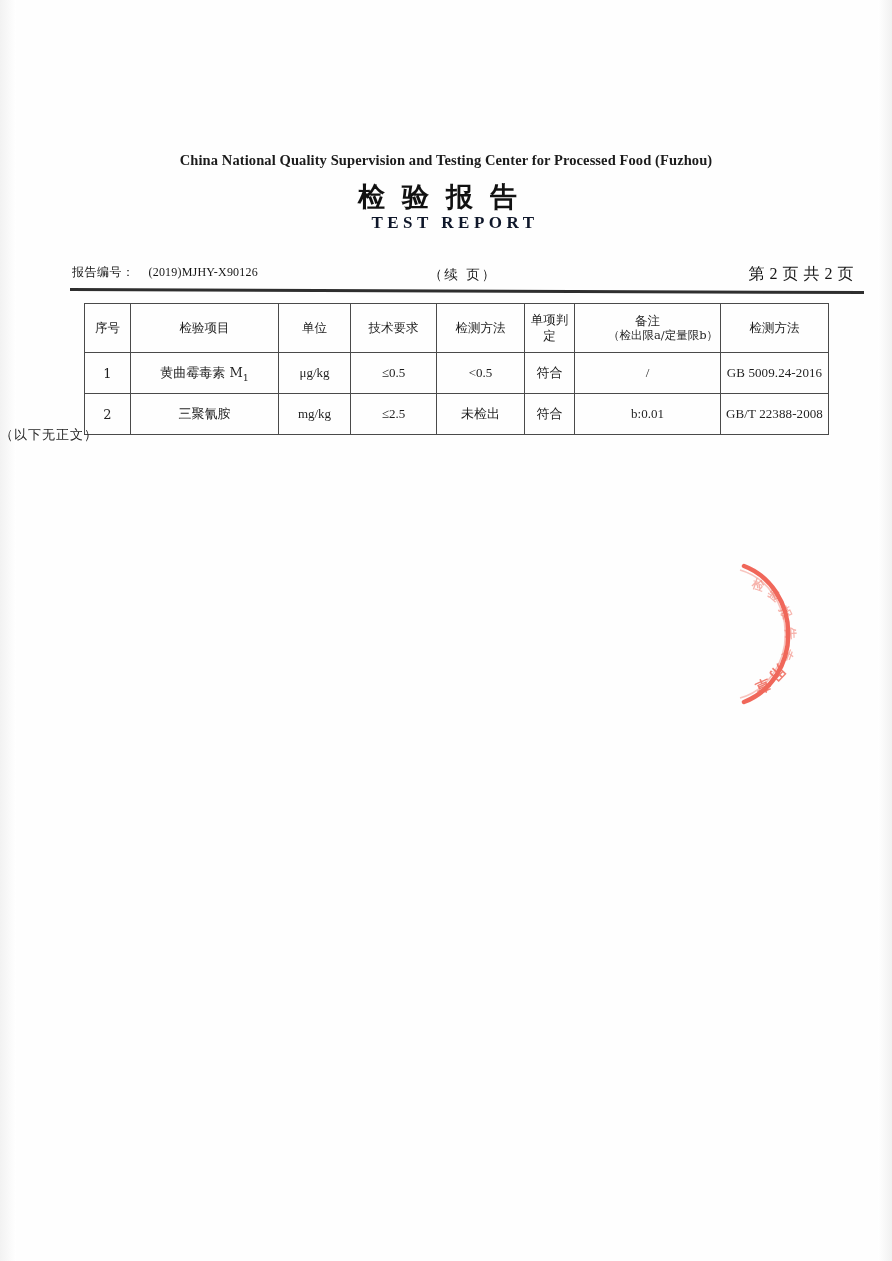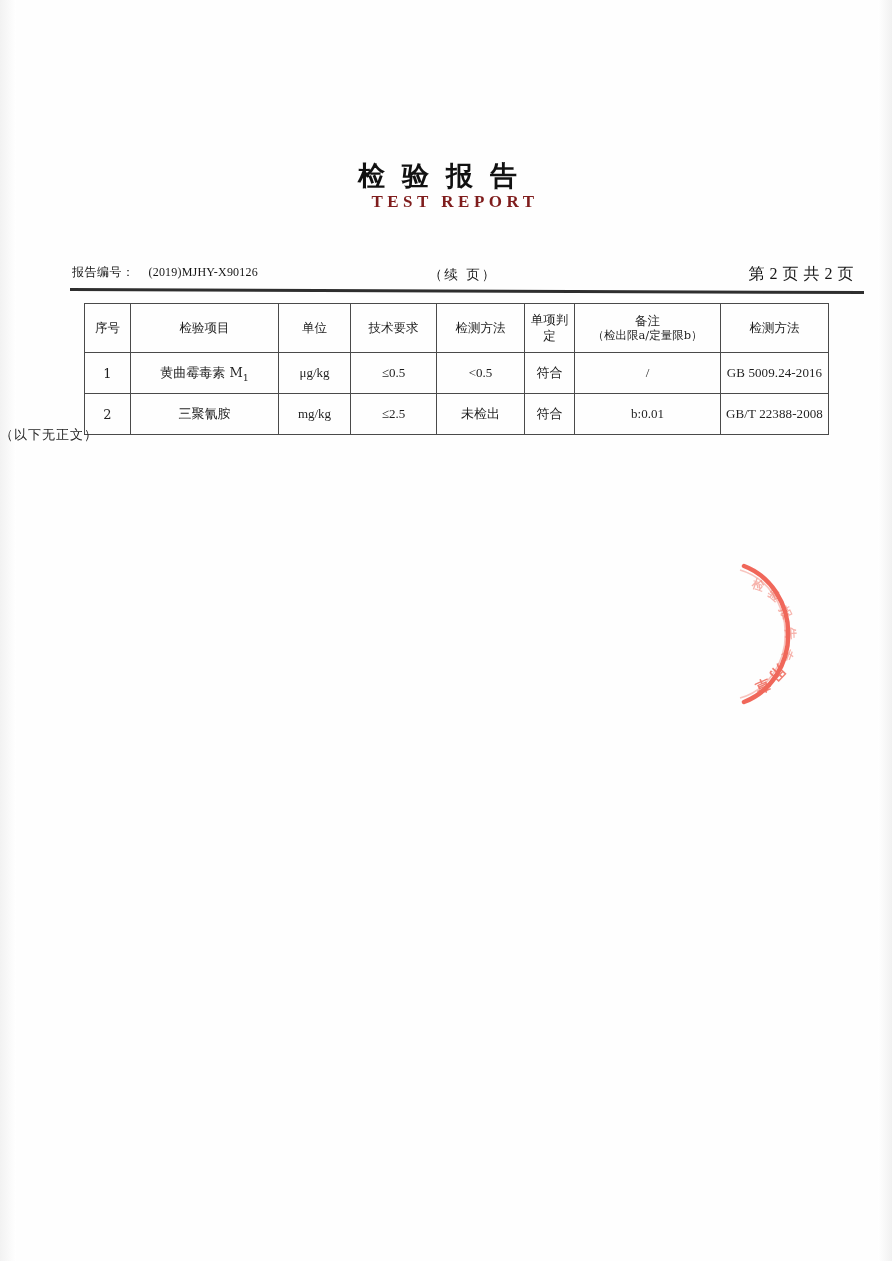--- a/index.html
+++ b/index.html
@@ -66,21 +66,21 @@
     margin-top: 10px;
     color: #111;
     font-family: "DejaVu Serif", "Liberation Serif", serif;
   }
   .report-title-en {
     font-size: 17px;
     font-weight: 700;
     letter-spacing: 4.5px;
     margin-top: -2px;
     padding-left: 18px;
-    color: #7f1d1d;
+    color: #0f172a;
     font-family: "Liberation Serif", "DejaVu Serif", serif;
   }
 
   
   .meta-row {
     position: absolute;
     left: 72px;
     right: 38px;
     top: 264px;
     height: 22px;
@@ -161,20 +161,21 @@
     line-height: 1.25;
   }
   table.results-table td {
     font-size: 13px;
     height: 36px;
   }
   .th-sub {
     display: block;
     font-size: 11.5px;
     line-height: 1.3;
+    text-align: right;
   }
   .col-no      { width: 46px; }
   .col-item    { width: 148px; }
   .col-unit    { width: 72px; }
   .col-req     { width: 86px; }
   .col-result  { width: 88px; }
   .col-verdict { width: 50px; }
   .col-remark  { width: 146px; }
   .col-method  { width: 108px; }
 
@@ -240,20 +241,21 @@
   }
 </style>
 </head>
 <body>
 
 <div class="scan-page">
   <div class="scan-edge-left"></div>
   <div class="scan-edge-right"></div>
 
   <div class="doc-header">
+    <div class="org-name-en">China National Quality Supervision and Testing Center for Processed Food (Fuzhou)</div>
     <div class="report-title-cn">检验报告</div>
     <div class="report-title-en">TEST REPORT</div>
   </div>
 
   <div class="meta-row">
     <div class="meta-report-no">
       <span class="label-cn">报告编号：</span><span class="value-no">(2019)MJHY-X90126</span>
     </div>
     <div class="meta-continued">（续 页）</div>
     <div class="meta-pageno">第 2 页 共 2 页</div>

